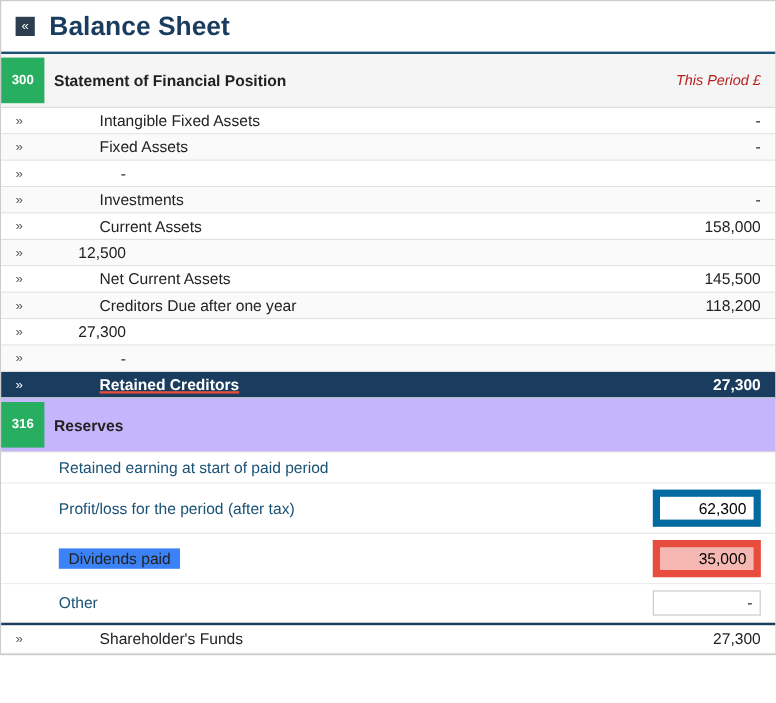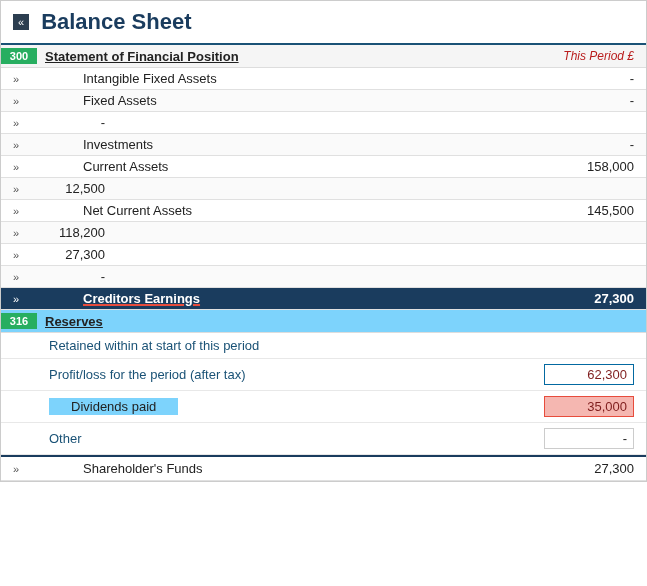--- a/index.html
+++ b/index.html
@@ -44,30 +44,29 @@
       align-items: center;
       background: #f5f5f5;
       border-bottom: 1px solid #ddd;
       padding: 3px 0;
     }
     .section-badge {
       background: #27ae60;
       color: #fff;
       font-size: 11px;
       font-weight: bold;
-      padding: 2px 5px;
+      padding: 13px 5px;
       margin-right: 8px;
       min-width: 36px;
       text-align: center;
     }
     .section-label {
       font-weight: bold;
       color: #222;
       flex: 1;
-      text-decoration: underline;
     }
     .section-period {
       font-style: italic;
       color: #b91c1c;
       padding-right: 12px;
       font-size: 12px;
     }
 
     
     .data-row {
@@ -118,64 +117,64 @@
     .row-highlighted .underline-red {
       text-decoration: underline;
       text-decoration-color: #e74c3c;
       text-decoration-thickness: 2px;
     }
 
     
     .section-316 {
       display: flex;
       align-items: center;
-      background: #7dd3fc;
+      background: #c4b5fd;
       border-bottom: 1px solid #ddd;
       padding: 3px 0;
       margin-top: 0;
     }
 
     
     .detail-row {
       display: flex;
       align-items: center;
       border-bottom: 1px solid #e8e8e8;
       padding: 5px 0;
       background: #fff;
     }
     .detail-label {
       flex: 1;
       padding-left: 48px;
       color: #1a5276;
     }
     .detail-value-box {
-      border: 1px solid #0369a1;
+      border: 6px solid #0369a1;
       background: #fff;
       min-width: 90px;
       text-align: right;
       padding: 2px 6px;
       margin-right: 12px;
-      color: #7f1d1d;
+      color: #000000;
     }
     .detail-value-box.pink {
       background: #f5b7b1;
       border-color: #e74c3c;
     }
     .detail-value-empty {
       border: 1px solid #ccc;
       background: #fff;
       min-width: 90px;
       text-align: right;
       padding: 2px 6px;
       margin-right: 12px;
       color: #222;
     }
     .detail-label-pink {
-      background: #7dd3fc;
-      padding: 1px 22px;
+      background: #3b82f6;
+      padding: 1px 8px;
       color: #222;
     }
 
     .shareholders-row {
       display: flex;
       align-items: center;
       border-top: 2px solid #1a3c5e;
       padding: 4px 0;
       background: #fff;
     }
@@ -225,48 +224,49 @@
       <div class="row-arrow">»</div>
       <div class="row-value">12,500</div>
     </div>
       <div class="data-row">
       <div class="row-arrow">»</div>
       <div class="row-label">Net Current Assets</div>
       <div class="row-value">145,500</div>
     </div>
       <div class="data-row">
       <div class="row-arrow">»</div>
+      <div class="row-label">Creditors Due after one year</div>
       <div class="row-value">118,200</div>
     </div>
       <div class="data-row">
       <div class="row-arrow">»</div>
       <div class="row-value">27,300</div>
     </div>
       <div class="data-row">
       <div class="row-arrow">»</div>
       <div class="row-value">-</div>
     </div>
     </div>
 
   <div class="data-row row-highlighted">
     <div class="row-arrow">»</div>
     <div class="row-label">
-      <span class="underline-red">Creditors Earnings</span>
+      <span class="underline-red">Retained Creditors</span>
     </div>
     <div class="row-value">27,300</div>
   </div>
 
   <div class="section-316">
     <div class="section-badge">316</div>
     <div class="section-label">Reserves</div>
   </div>
 
   <div id="detail-rows-container">
       <div class="detail-row">
-        <div class="detail-label">Retained within at start of this period</div>
+        <div class="detail-label">Retained earning at start of paid period</div>
         <div style="min-width:90px;margin-right:12px;"></div>
       </div>
       <div class="detail-row">
         <div class="detail-label">Profit/loss for the period (after tax)</div>
         <div class="detail-value-box">62,300</div>
       </div>
       <div class="detail-row">
         <div class="detail-label"><span class="detail-label-pink">Dividends paid</span></div>
         <div class="detail-value-box pink">35,000</div>
       </div>

